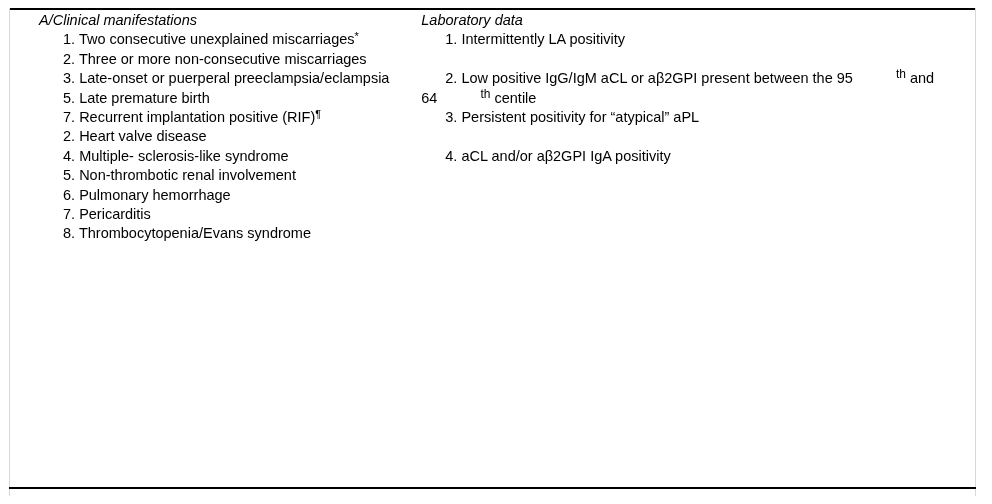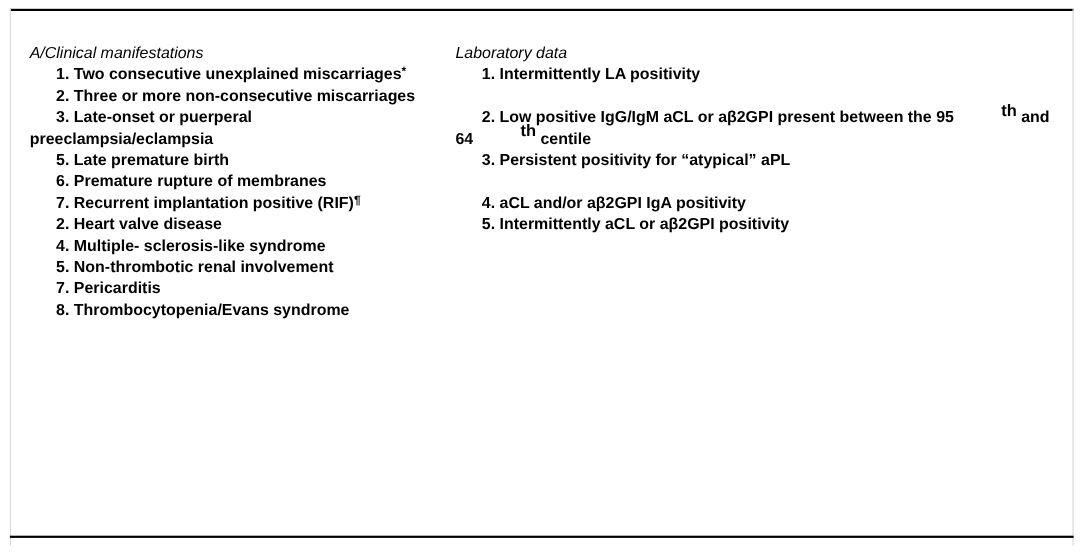--- a/index.html
+++ b/index.html
@@ -41,25 +41,24 @@
     width: 967px;
     height: 2px;
     background: #000000;
   }
   .h-rule.top    { top: 8px; }
   .h-rule.bottom { top: 487px; }
 
   .columns {
     position: absolute;
     top: 11px;
-    left: 0;
+    left: 12px;
     right: 0;
     display: flex;
     align-items: flex-start;
-    margin-top: 29px;
   }
 
   .col {
     box-sizing: border-box;
   }
   .col-left {
     width: 402px;
     padding-left: 27px;
     padding-right: 8px;
   }
@@ -81,29 +80,28 @@
     padding: 0;
     list-style: none;
   }
 
   .list-item {
     font-size: 14.5px;
     line-height: 19.4px;
     
     text-indent: 24px;
     margin: 0;
-    font-weight: bold;
   }
 
   .list-item.spaced-before {
     margin-top: 19.4px;
   }
 
   sup {
-    font-size: 15px;
+    font-size: 12px;
     line-height: 0;
     vertical-align: 0.42em;
     padding-left: 43px;
   }
 
   .sup-sym {
     font-size: 11px;
     line-height: 0;
     vertical-align: 0.35em;
   }
@@ -134,43 +132,43 @@
           </li>
           <li class="list-item">
             <span>3.</span>
             <span>Late-onset or puerperal preeclampsia/eclampsia</span><span class="sup-sym"></span>
           </li>
           <li class="list-item">
             <span>5.</span>
             <span>Late premature birth</span><span class="sup-sym"></span>
           </li>
           <li class="list-item">
-            <span>6.</span>
-            <span>Premature rupture of membranes</span><span class="sup-sym"></span>
-          </li>
-          <li class="list-item">
             <span>7.</span>
             <span>Recurrent implantation positive (RIF)</span><span class="sup-sym">¶</span>
           </li>
         </ul>
       </div>
 
       <div>
         <ul class="list">
           <li class="list-item">
             <span>2.</span>
             <span>Heart valve disease</span>
           </li>
           <li class="list-item">
             <span>4.</span>
             <span>Multiple- sclerosis-like syndrome</span>
           </li>
           <li class="list-item">
             <span>5.</span>
             <span>Non-thrombotic renal involvement</span>
+          </li>
+          <li class="list-item">
+            <span>6.</span>
+            <span>Pulmonary hemorrhage</span>
           </li>
           <li class="list-item">
             <span>7.</span>
             <span>Pericarditis</span>
           </li>
           <li class="list-item">
             <span>8.</span>
             <span>Thrombocytopenia/Evans syndrome</span>
           </li>
         </ul>
@@ -189,21 +187,17 @@
           <span>Low positive IgG/IgM aCL or aβ2GPI present between the 95</span><sup>th</sup><span> and 64</span><sup>th</sup><span> centile</span>
         </li>
         <li class="list-item">
           <span>3.</span>
           <span>Persistent positivity for “atypical” aPL</span>
         </li>
         <li class="list-item spaced-before">
           <span>4.</span>
           <span>aCL and/or aβ2GPI IgA positivity</span>
         </li>
-        <li class="list-item">
-          <span>5.</span>
-          <span>Intermittently aCL or aβ2GPI positivity</span>
-        </li>
       </ul>
     </div>
 
   </div>
 </div>
 
 </body></html>

